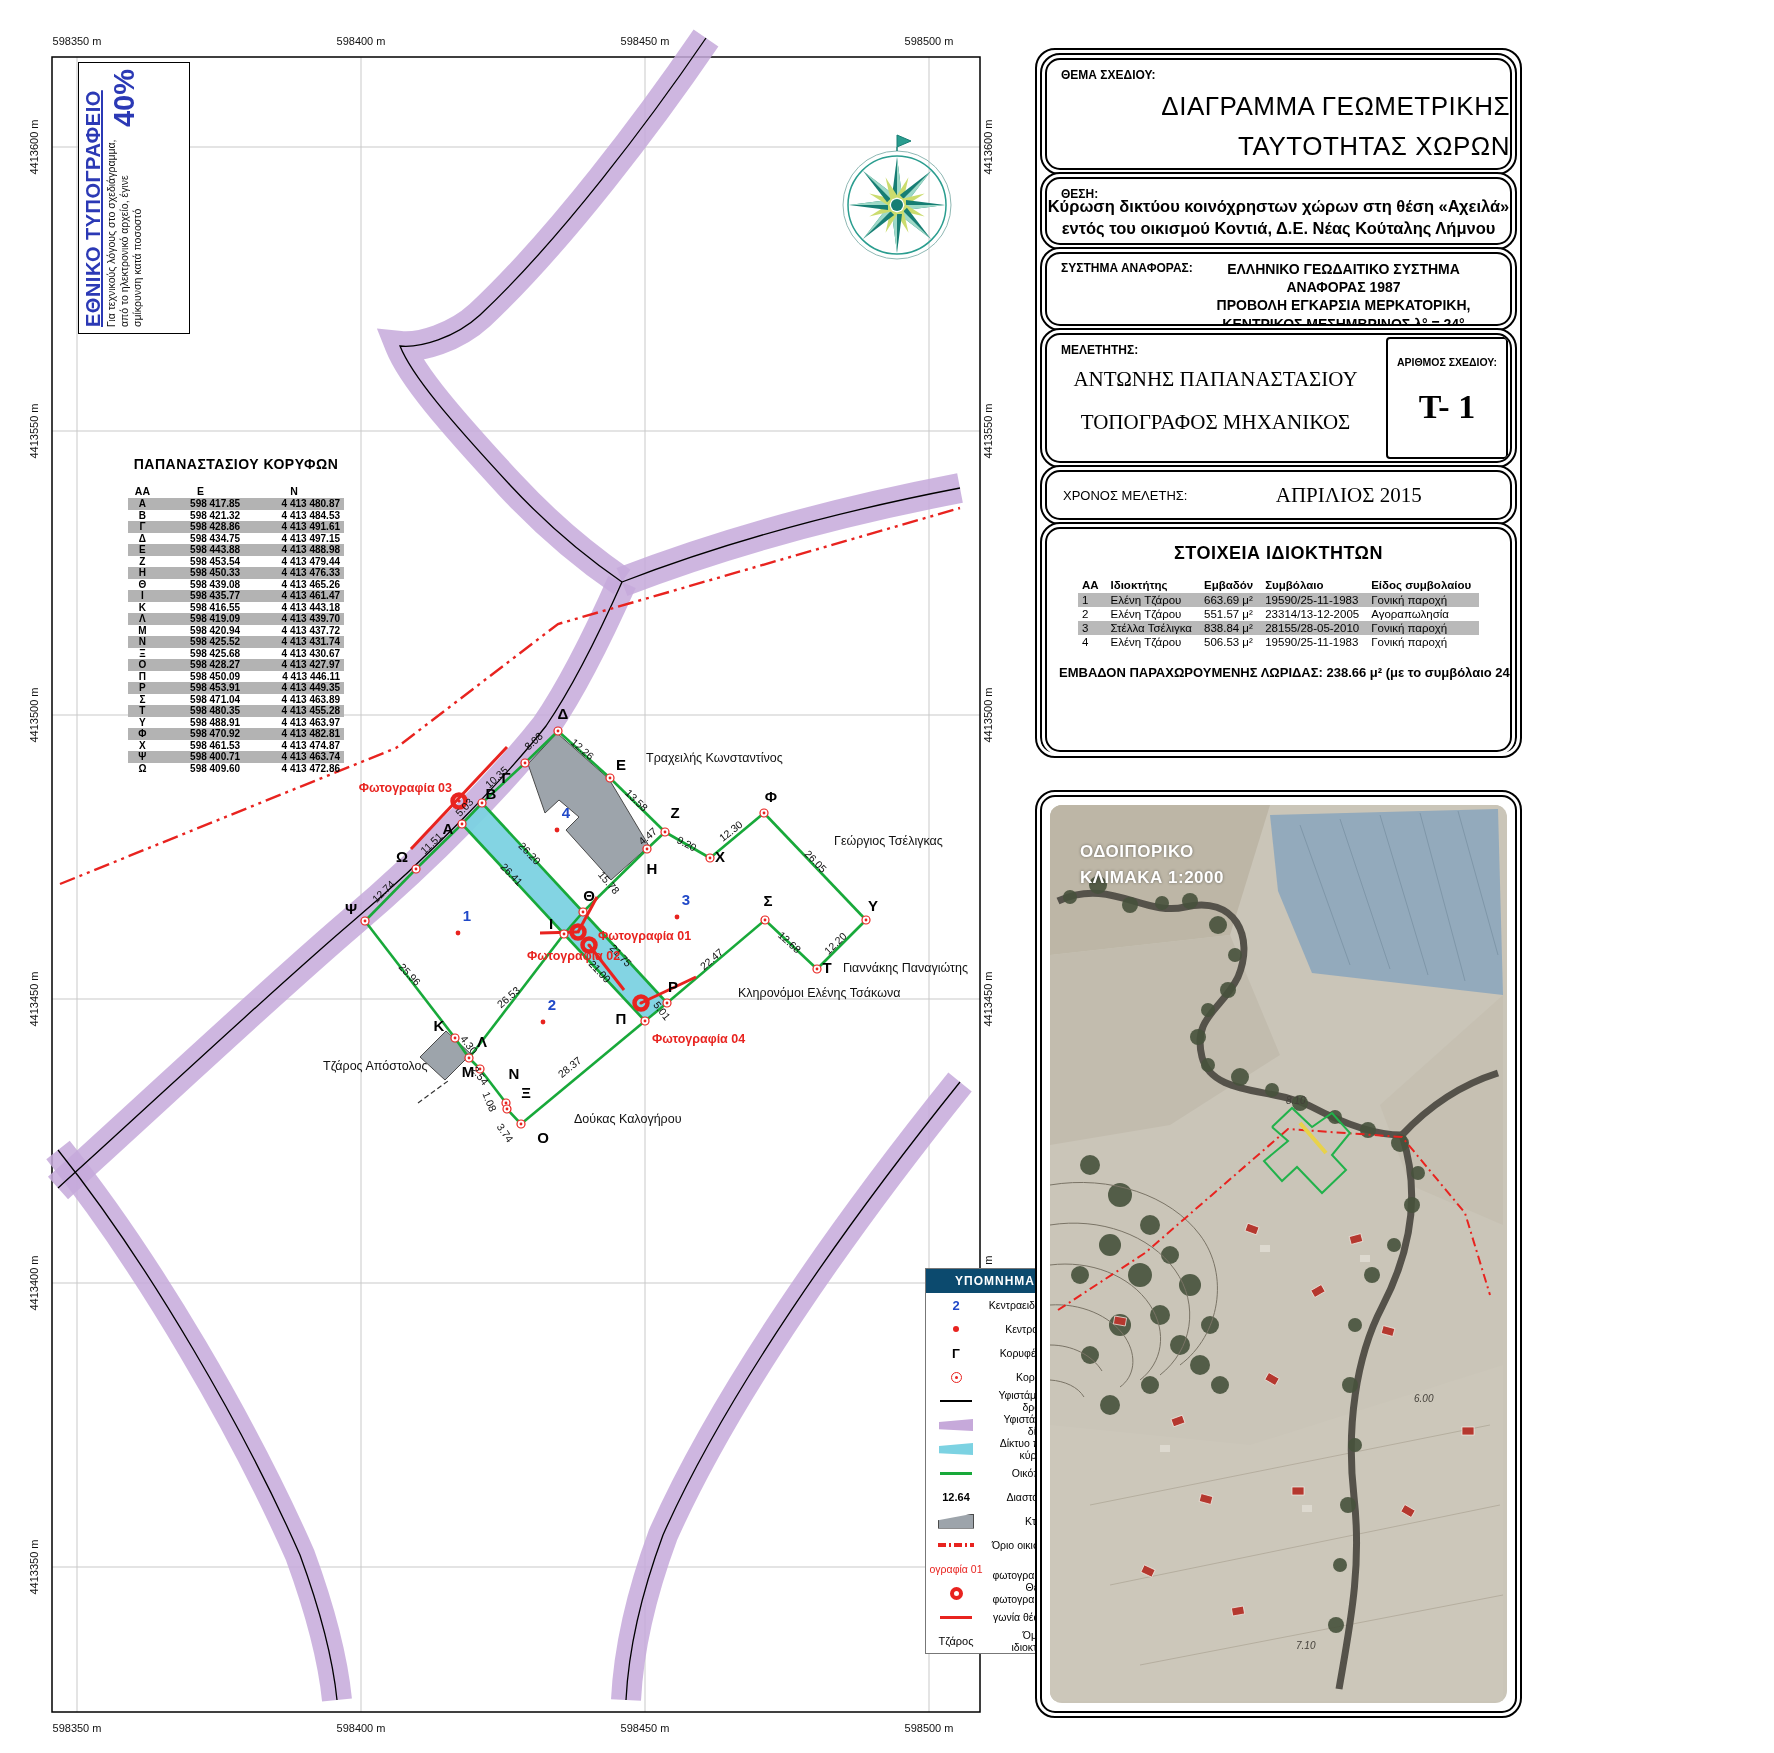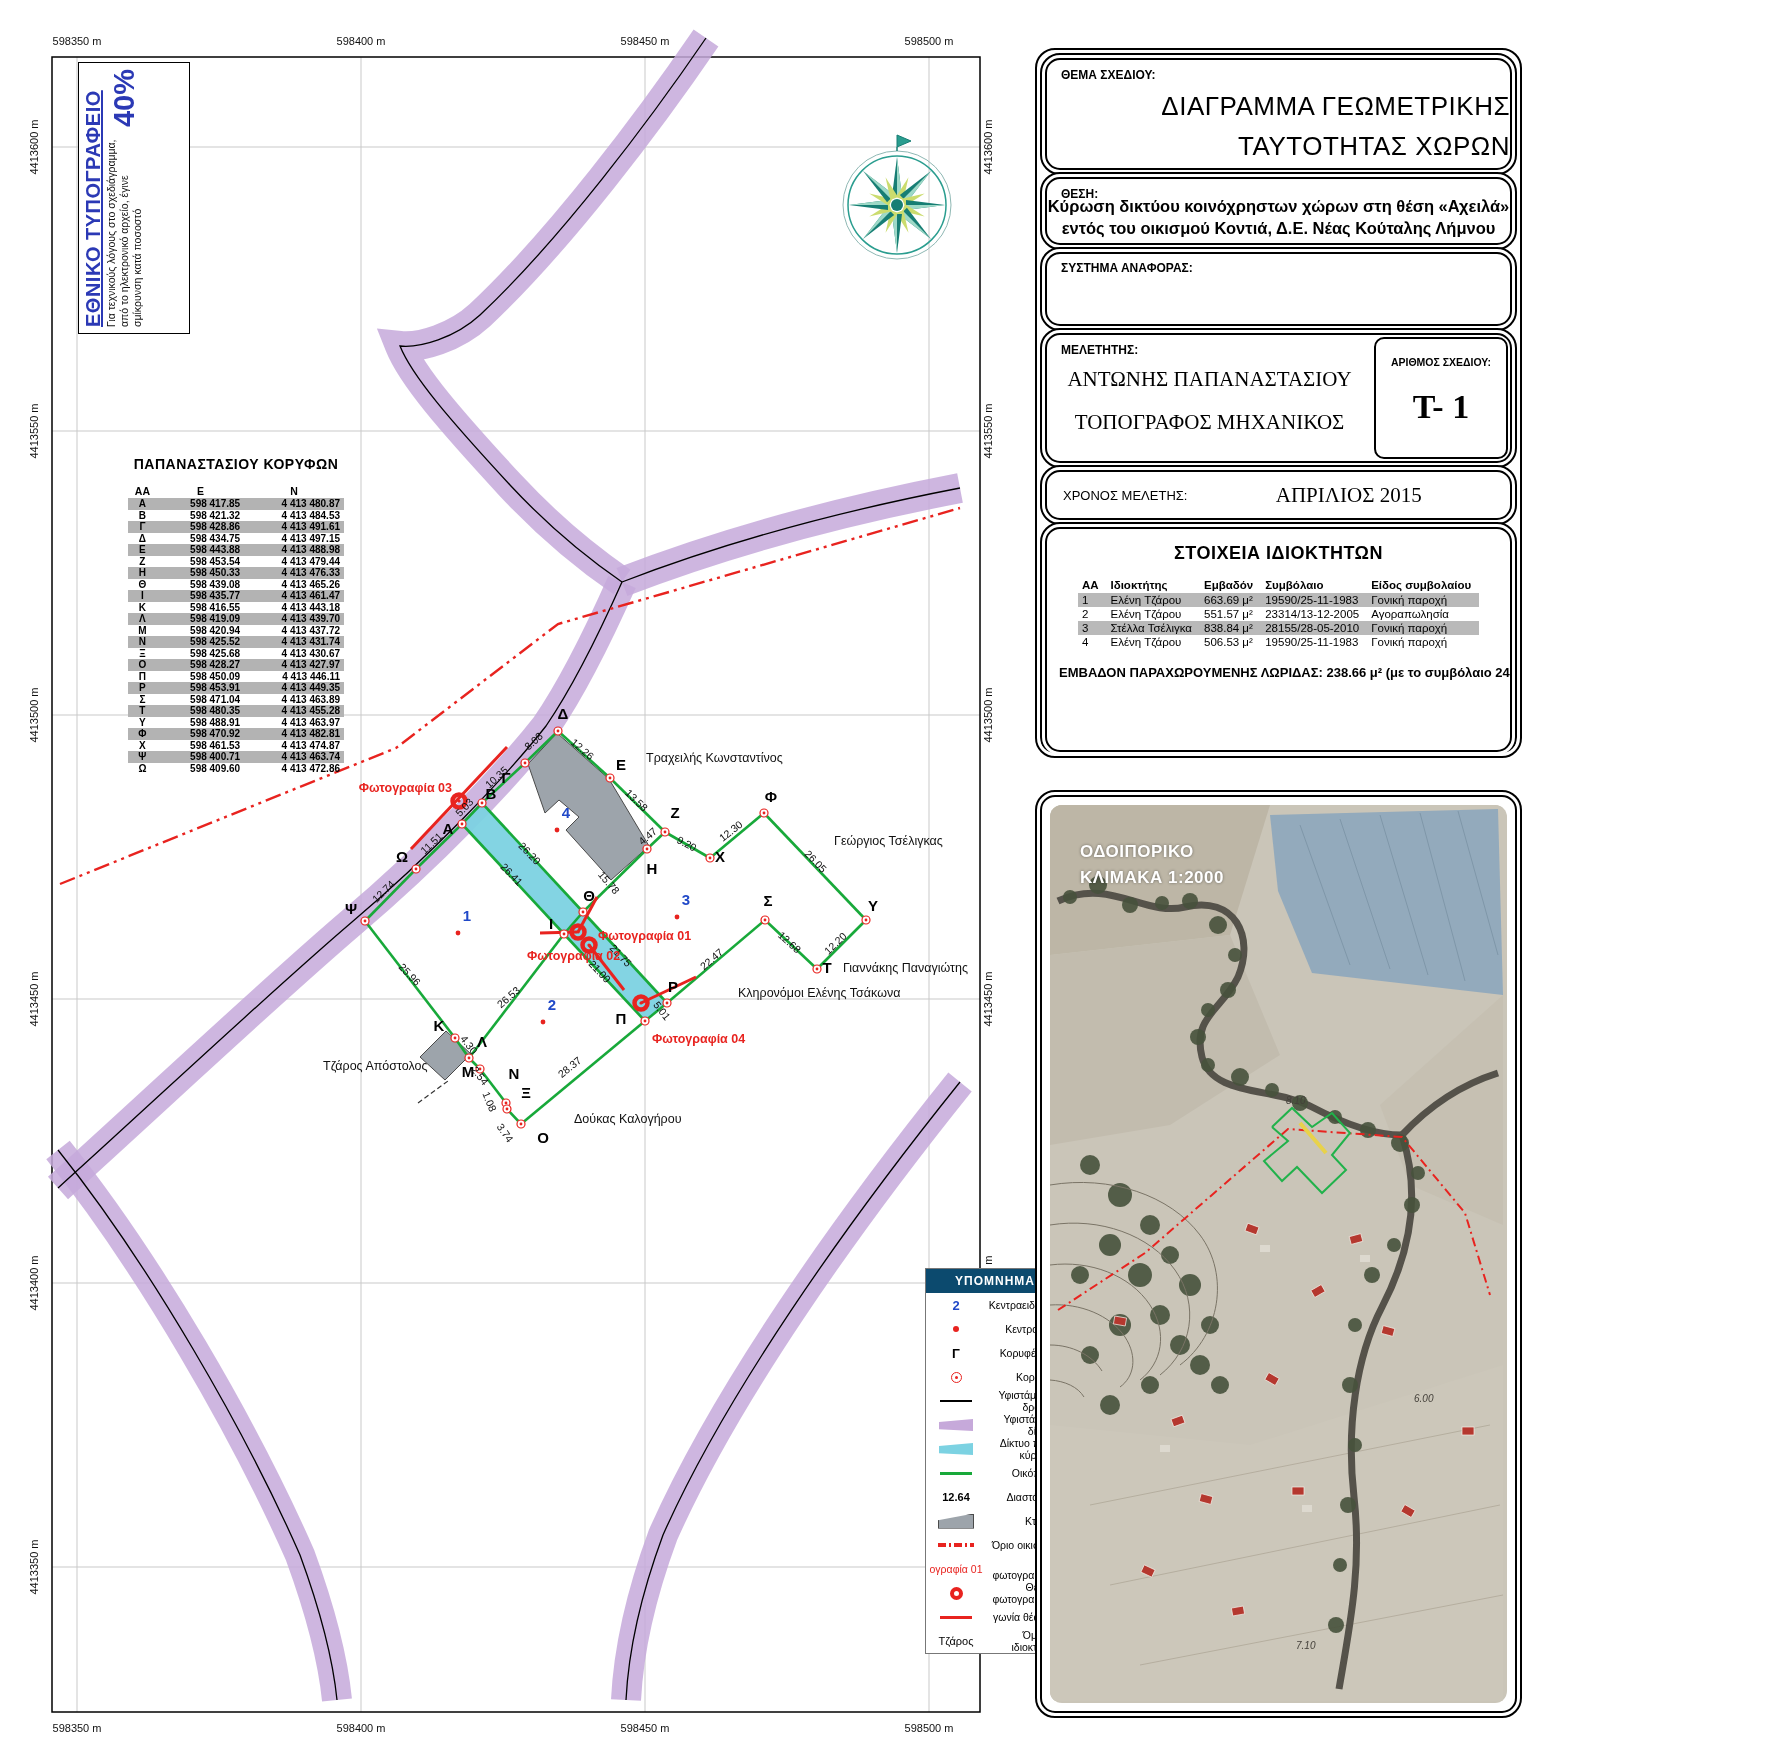--- a/index.html
+++ b/index.html
@@ -597,31 +597,35 @@
       <div class="slab">ΘΕΣΗ:</div>
       <div class="loc" style="margin-top:16px">
         <div>Κύρωση δικτύου κοινόχρηστων χώρων στη θέση «Αχειλά»</div>
         <div>εντός του οικισμού Κοντιά, Δ.Ε. Νέας Κούταλης Λήμνου</div>
       </div>
     </div>
         </div>
     <div class="sec dbox" style="height:84px">
           <div class="din">
       <div class="slab" style="top:7px">ΣΥΣΤΗΜΑ ΑΝΑΦΟΡΑΣ:</div>
+      <div class="refs" style="margin:6px 10px 0 140px">
+        <div>ΕΛΛΗΝΙΚΟ ΓΕΩΔΑΙΤΙΚΟ ΣΥΣΤΗΜΑ ΑΝΑΦΟΡΑΣ 1987</div>
+        <div>ΠΡΟΒΟΛΗ ΕΓΚΑΡΣΙΑ ΜΕΡΚΑΤΟΡΙΚΗ, ΚΕΝΤΡΙΚΟΣ ΜΕΣΗΜΒΡΙΝΟΣ λ° = 24°</div>
+      </div>
 
     </div>
         </div>
     <div class="sec dbox" style="height:140px">
           <div class="din" style="display:flex">
       <div style="flex:1;position:relative">
         <div class="slab">ΜΕΛΕΤΗΤΗΣ:</div>
         <div class="serif author" style="margin-top:32px">ΑΝΤΩΝΗΣ  ΠΑΠΑΝΑΣΤΑΣΙΟΥ</div>
         <div class="serif author" style="margin-top:18px">ΤΟΠΟΓΡΑΦΟΣ ΜΗΧΑΝΙΚΟΣ</div>
       </div>
-      <div class="dbox" style="width:134px;margin:2px;border-radius:10px">
+      <div class="dbox" style="width:122px;margin:2px;border-radius:4px">
               <div class="din" style="border:none">
         <div style="font-size:10.5px;font-weight:bold;text-align:center;margin-top:14px">ΑΡΙΘΜΟΣ ΣΧΕΔΙΟΥ:</div>
         <div class="serif tnum" style="margin-top:20px">Τ- 1</div>
       </div>
             </div>
     </div>
         </div>
     <div class="sec dbox" style="height:60px">
           <div class="din" style="display:flex;align-items:center">
       <div style="font-size:13px;font-weight:normal;margin-left:16px">ΧΡΟΝΟΣ ΜΕΛΕΤΗΣ:</div>

